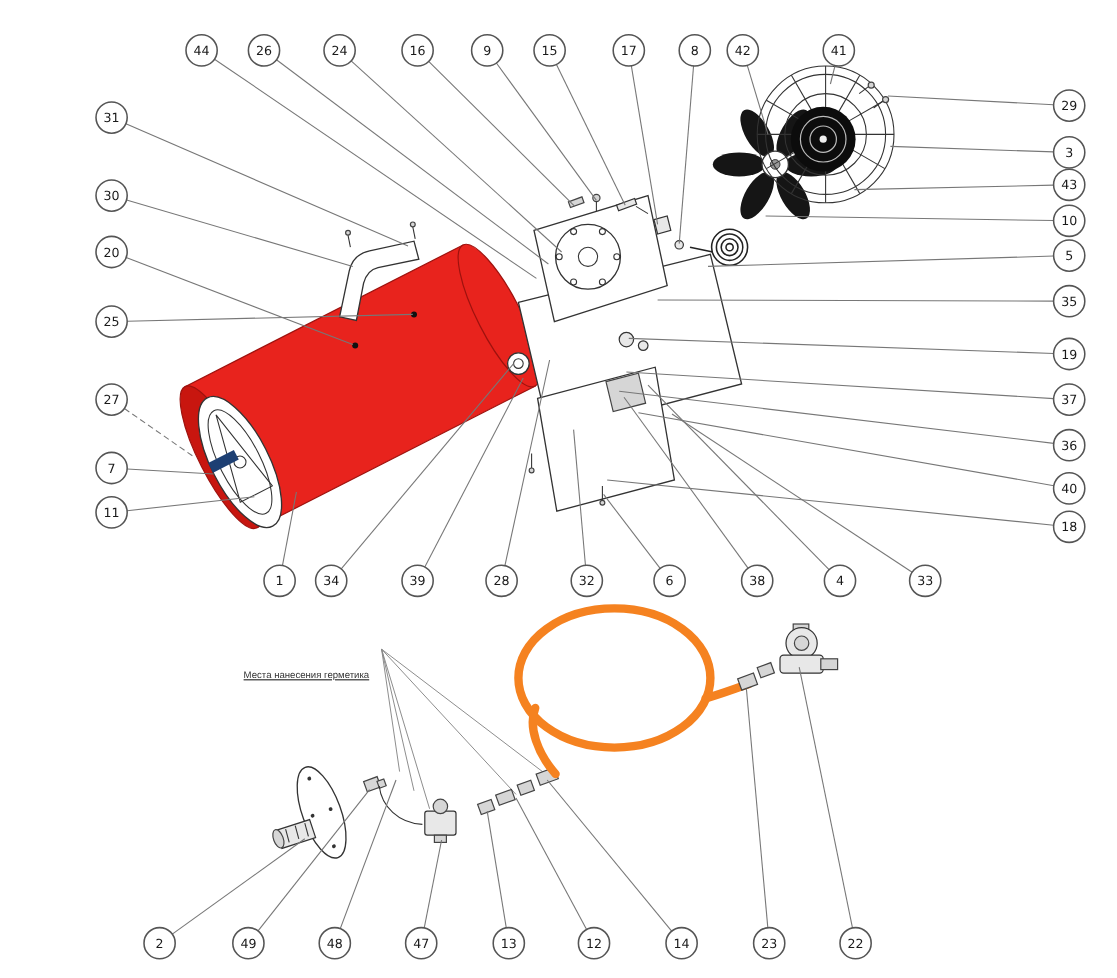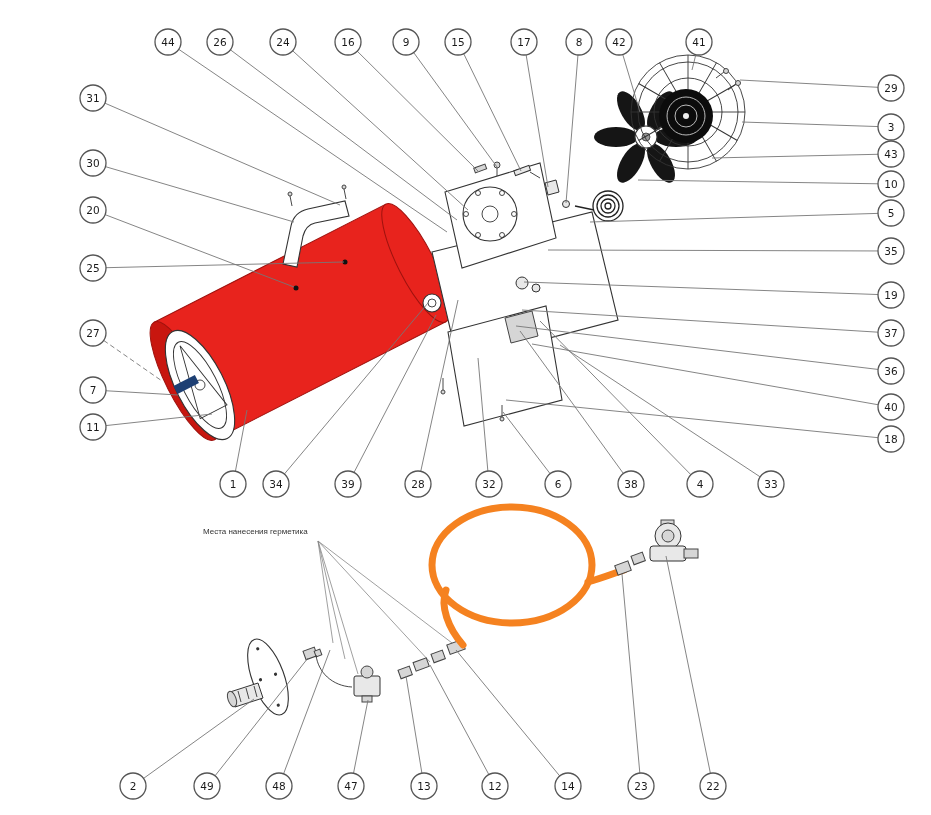--- a/index.html
+++ b/index.html
@@ -7,21 +7,21 @@
           font-family:"Liberation Sans","DejaVu Sans",sans-serif;padding-left:20px;}
   svg{position:absolute;left:0;top:0;}
   .leader{stroke:var(--leader-gray,#777);stroke-width:0.9;fill:none;}
   .dashed{stroke-dasharray:5 3;}
   .balloon{fill:#fff;stroke:var(--balloon-stroke,#555);stroke-width:1.3;}
   .balloon-num{font:10.5px "DejaVu Sans","Liberation Sans",sans-serif;text-anchor:middle;fill:#1a1a1a;}
   .lineart{fill:#ffffff;stroke:#333;stroke-width:1.1;}
   .lineart-thin{fill:none;stroke:#333;stroke-width:0.9;}
   .metal{fill:#d6d6d6;stroke:#444;stroke-width:1;}
   .metal-light{fill:#e8e8e8;stroke:#333;stroke-width:1;}
-  .annotation{position:absolute;left:203px;top:527px;font-size:8px;color:#333;white-space:nowrap;}
+  .annotation{position:absolute;left:203px;top:558px;font-size:8px;color:#333;white-space:nowrap;text-decoration:underline;}
 </style>
 </head>
 <body>
 
 <div class="canvas">
 
   <svg id="artwork" width="931" height="815" viewBox="0 0 931 815">
 
     <g stroke="#888" stroke-width="0.8">
       <line x1="318" y1="541" x2="333" y2="643"></line>

